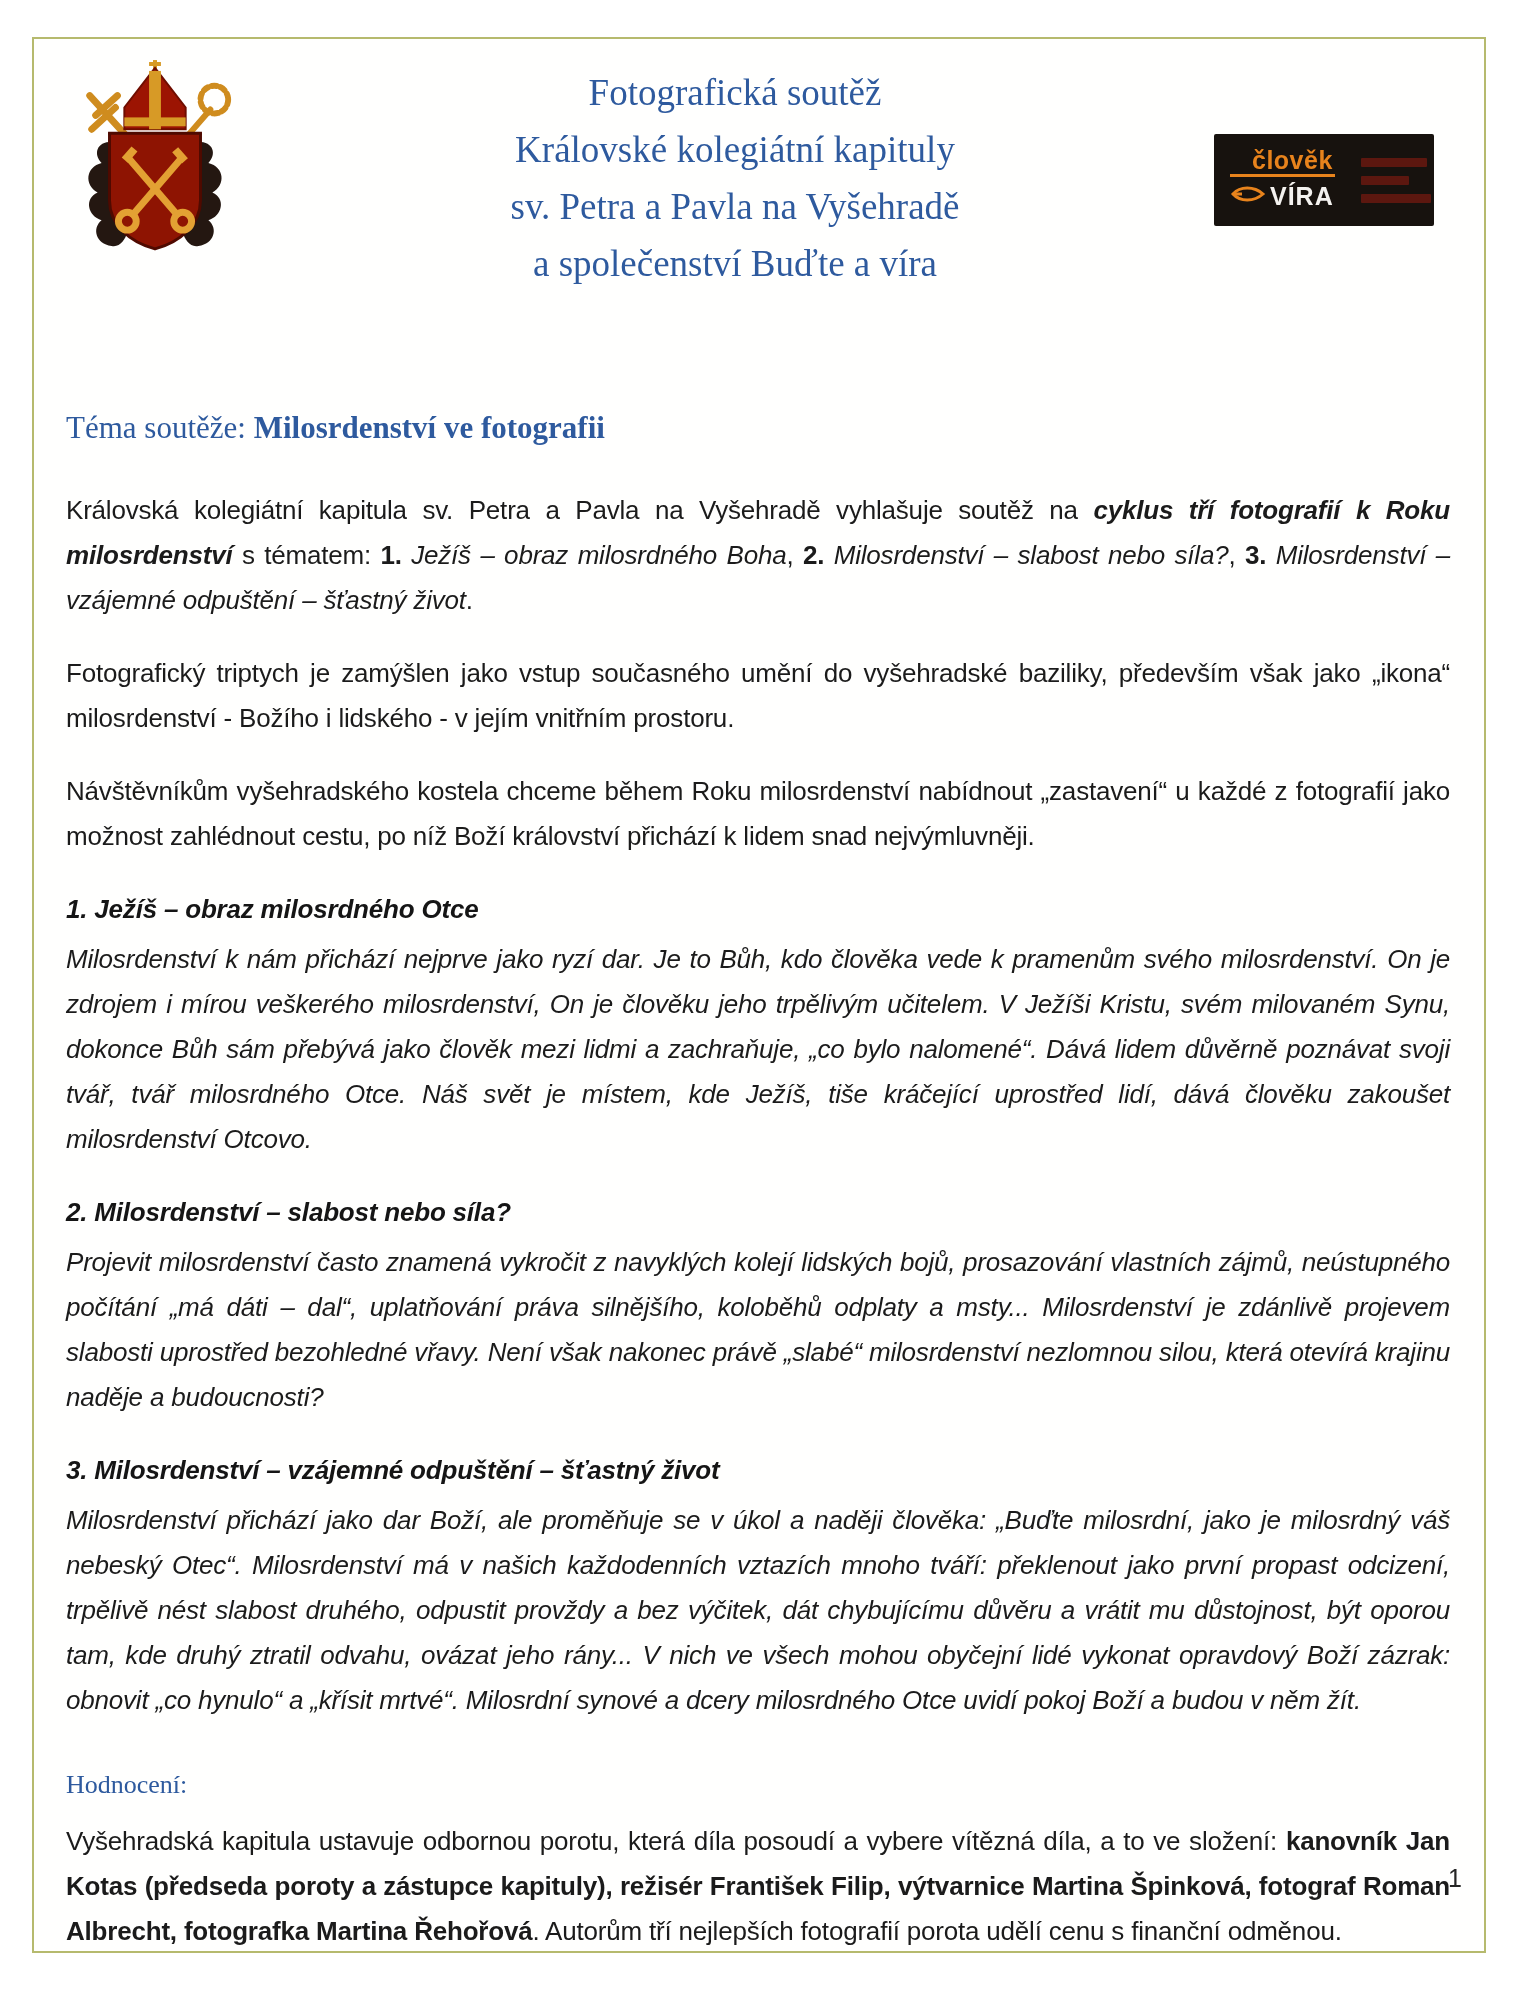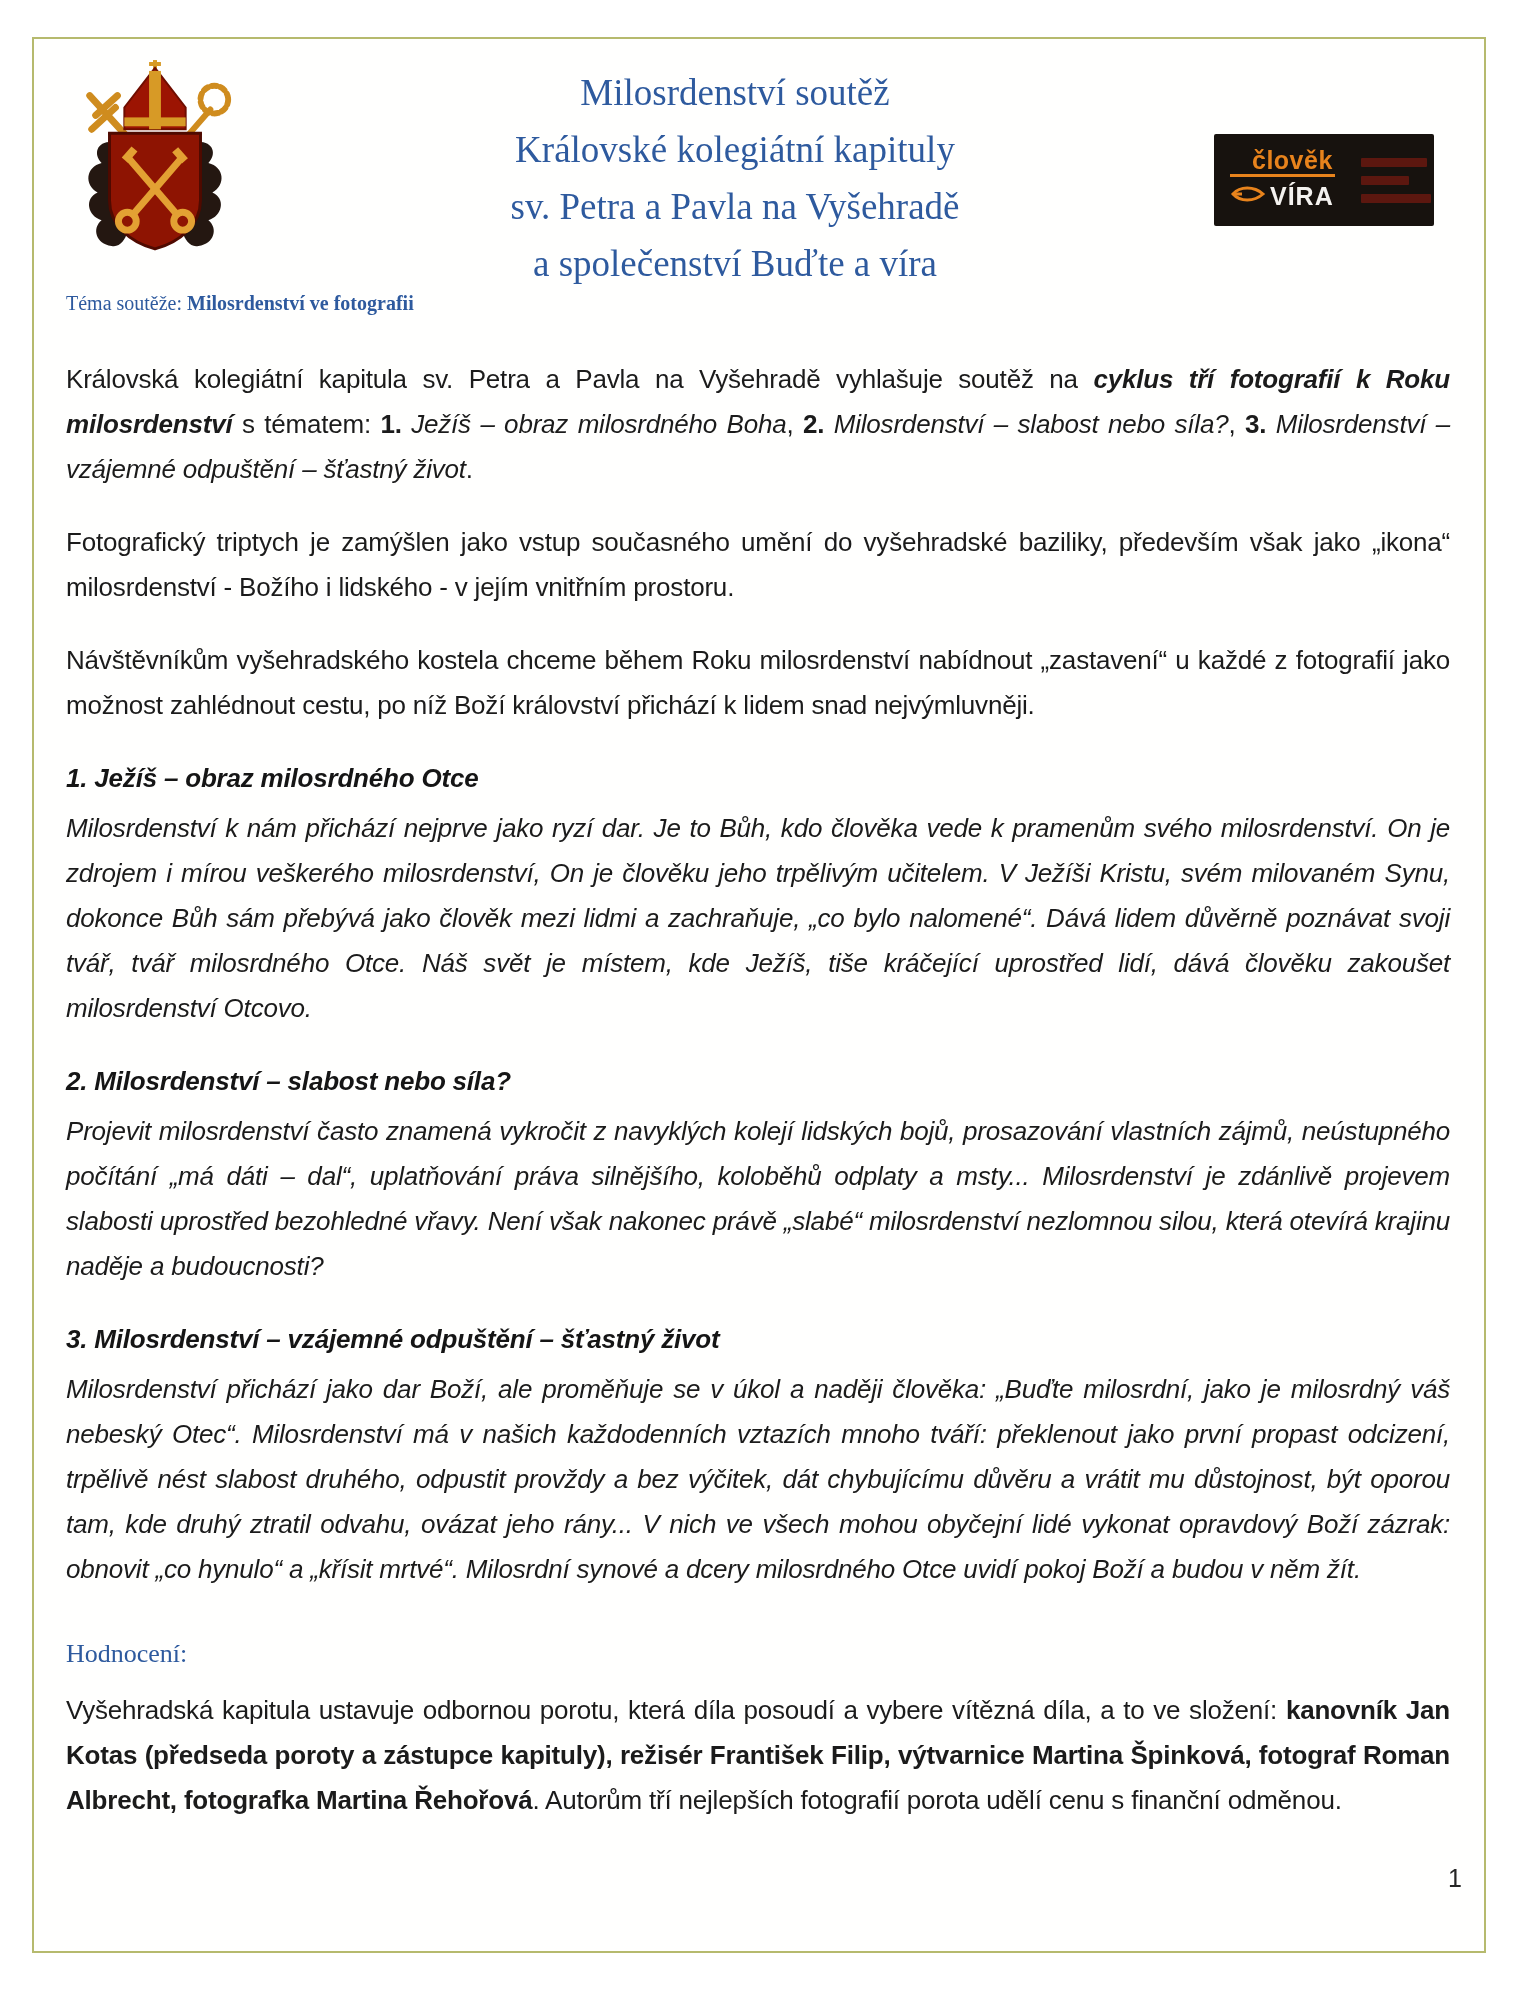--- a/index.html
+++ b/index.html
@@ -39,22 +39,23 @@
   .logo-vira{color:#f4f2ef;font-weight:bold;font-size:25px;letter-spacing:1px;line-height:34px;}
   .fish{margin-right:4px;display:inline-block;}
   .logo-div{width:2px;height:62px;background:#413931;margin:0 12px 0 14px;}
   .logo-side{display:flex;flex-direction:column;justify-content:center;gap:9px;}
   .logo-side i{display:block;height:9px;background:#5c170f;border-radius:1px;}
   .logo-side .w1{width:66px;}
   .logo-side .w2{width:48px;}
   .logo-side .w3{width:70px;}
   
   .theme{
+    margin-top:118px;
     font-family:"Liberation Serif", serif;
-    font-size:20px;color:#2e5a9e;
+    font-size:31px;color:#2e5a9e;
   }
   .theme-value{font-weight:bold;}
   
   p.body{
     margin:0 16px 28px 0;
     font-size:26px;line-height:45px;letter-spacing:-0.2px;
     text-align:justify;text-align-last:left;
   }
   p.first{margin-top:42px;}
   .s-r{font-style:normal;font-weight:normal;}
@@ -121,21 +122,21 @@
           <circle cx="118" cy="169" r="9"></circle>
         </g>
         <g fill="#e3a133">
           <rect x="108" y="98" width="15" height="8" transform="rotate(49 115 102)"></rect>
           <rect x="57" y="98" width="15" height="8" transform="rotate(-49 64 102)"></rect>
         </g>
       </svg>
     </div>
 
     <div class="title-block">
-      <div class="title-line">Milosrdenství soutěž</div>
+      <div class="title-line">Fotografická soutěž</div>
       <div class="title-line">Královské kolegiátní kapituly</div>
       <div class="title-line">sv. Petra a Pavla na Vyšehradě</div>
       <div class="title-line">a společenství Buďte a víra</div>
     </div>
 
     <div class="logo-wrap">
       <div class="logo">
         <div class="logo-main">
           <span class="logo-top">člověk</span>
           <span class="logo-bottom-row">

